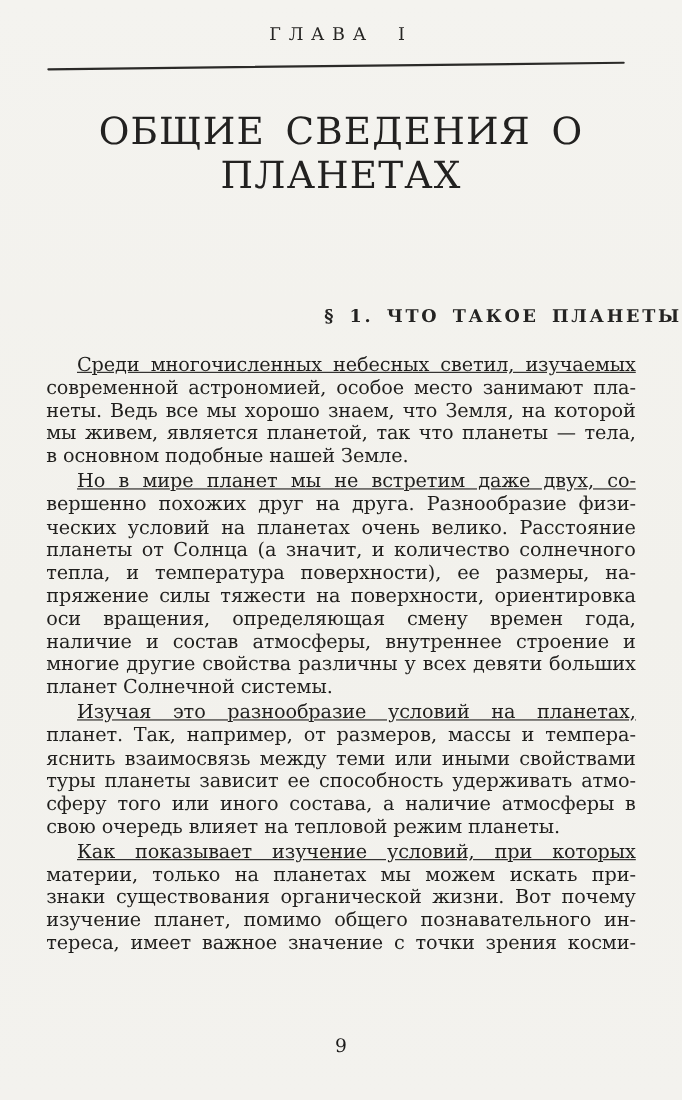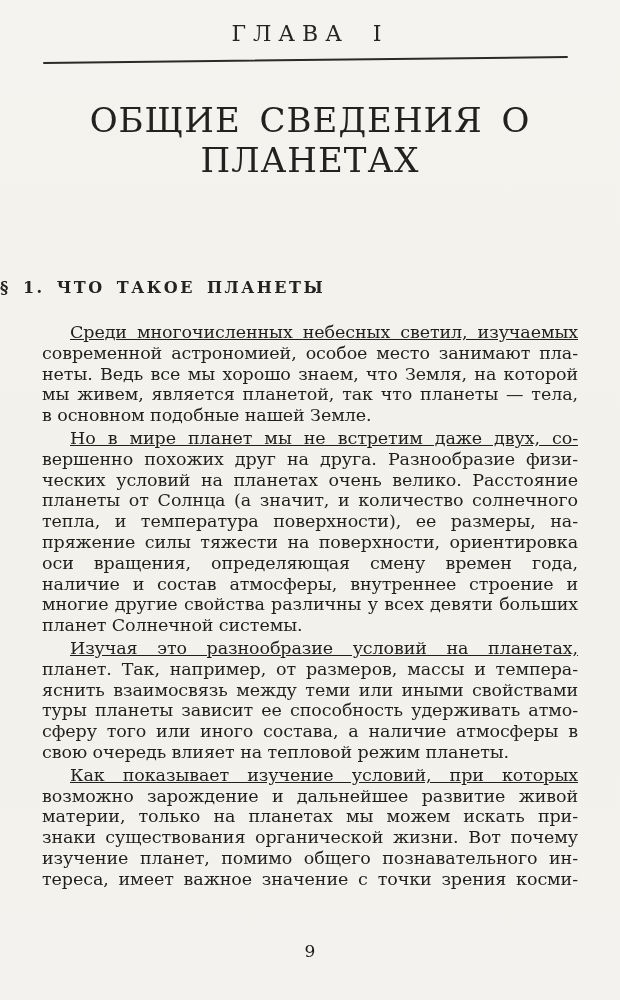--- a/index.html
+++ b/index.html
@@ -17,21 +17,21 @@
   }
   .scan-page {
     position: absolute;
     inset: 0;
     background: linear-gradient(180deg, #f4f3ef 0%, #f2f1ec 55%, #f3f2ee 100%);
   }
   .chapter-header {
     position: absolute;
     top: 21px; left: 0; right: 0;
     text-align: center;
-    font-size: 22px;
+    font-size: 16px;
     letter-spacing: 7px;
     word-spacing: 10px;
     color: #262523;
   }
   .header-rule {
     position: absolute;
     top: 62px; left: 43px;
     width: 525px; height: 2px;
     background: #2b2a28;
     transform: rotate(-0.65deg);
@@ -43,21 +43,21 @@
     top: 100px; left: 0; right: 0;
     text-align: center;
     font-size: 34px;
     letter-spacing: 1px;
     word-spacing: 7px;
     color: #222120;
   }
   .section-heading {
     position: absolute;
     top: 278px; left: 0; right: 0;
-    text-align: left;
+    text-align: right;
     font-size: 16px;
     font-weight: bold;
     letter-spacing: 2.5px;
     word-spacing: 4px;
     color: #242322;
   }
   .body-text {
     position: absolute;
     top: 322px; left: 42px;
     width: 536px;
@@ -122,21 +122,20 @@
       <div class="line first">Изучая это разнообразие условий на планетах,</div>
       <div class="line">планет. Так, например, от размеров, массы и темпера-</div>
       <div class="line">яснить взаимосвязь между теми или иными свойствами</div>
       <div class="line">туры планеты зависит ее способность удерживать атмо-</div>
       <div class="line">сферу того или иного состава, а наличие атмосферы в</div>
       <div class="line lastline">свою очередь влияет на тепловой режим планеты.</div>
     </div>
 
     <div class="paragraph">
       <div class="line first">Как показывает изучение условий, при которых</div>
-      <div class="line">возможно зарождение и дальнейшее развитие живой</div>
       <div class="line">материи, только на планетах мы можем искать при-</div>
       <div class="line">знаки существования органической жизни. Вот почему</div>
       <div class="line">изучение планет, помимо общего познавательного ин-</div>
       <div class="line">тереса, имеет важное значение с точки зрения косми-</div>
     </div>
 
   </div>
 
   <div class="page-number">9</div>
 

